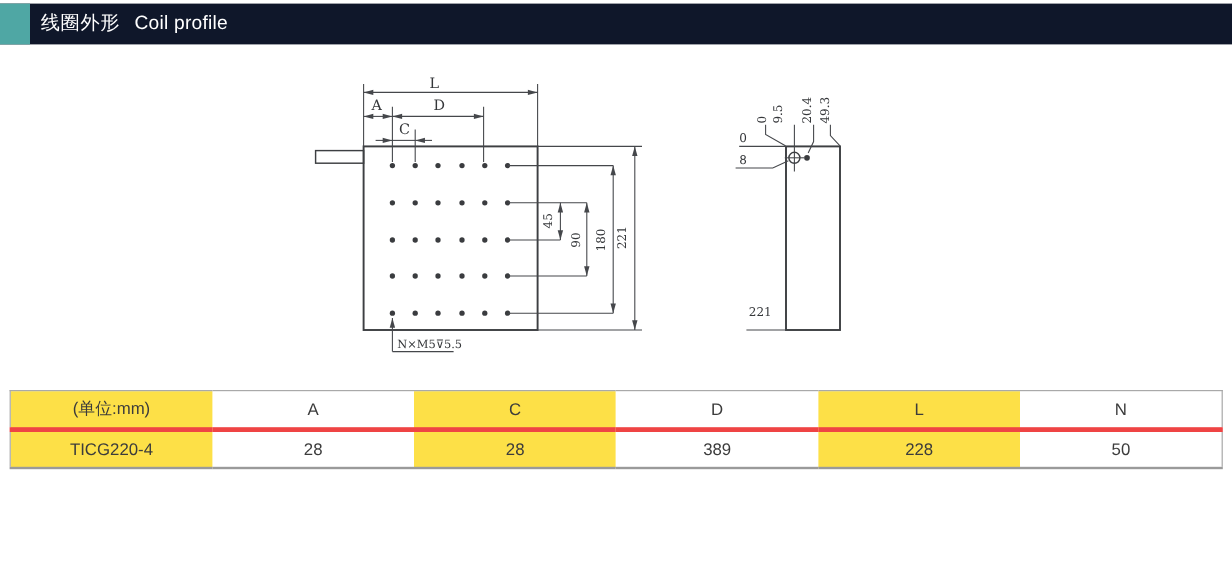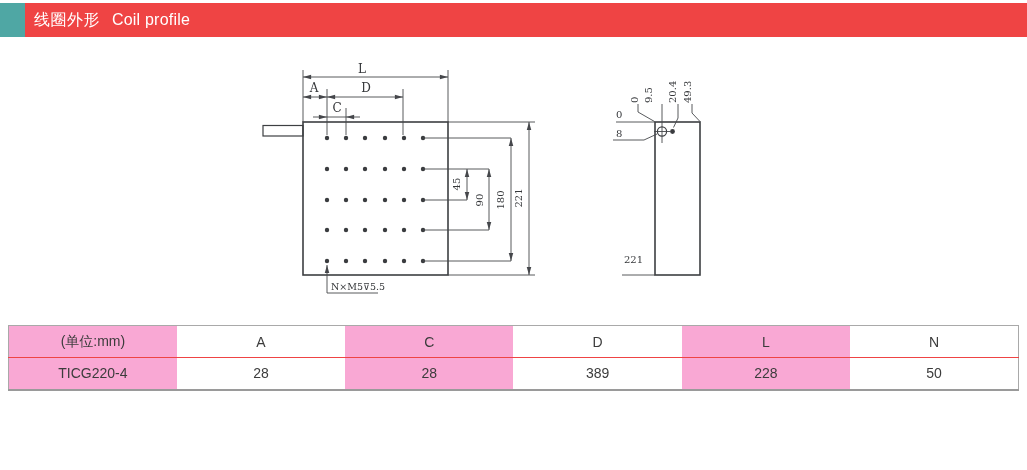--- a/index.html
+++ b/index.html
@@ -22,28 +22,28 @@
   .dt   { font-family:"DejaVu Serif","DejaVu Sans",serif; fill:#35373a; font-size:12px; }
   .dts  { font-family:"DejaVu Serif","DejaVu Sans",serif; fill:#35373a; font-size:10px; }
   .note { font-family:"DejaVu Serif","DejaVu Sans",serif; fill:#35373a; font-size:9.5px; }
 
   
   .spec-table { position:absolute; left:8px; top:325px; width:1011px;
                 border-collapse:collapse; table-layout:fixed;
                 font-size:14px; color:#3c3c3c;
                 border:1px solid #a9a9a9; border-bottom:2px solid #9a9a9a; }
   .spec-table th, .spec-table td { height:32px; text-align:center; vertical-align:middle;
-                font-weight:400; border-top:1px solid #ef4444; padding:0; }
+                font-weight:400; border-top:4px solid #ef4444; padding:0; }
   .spec-table thead th { border-top:none; }
-  .shade { background:#f9a8d4; }
+  .shade { background:#fde047; }
 </style>
 </head>
 <body>
 
-<div class="topbar" style="background: #ef4444;">
+<div class="topbar" style="background: #0f172a;">
   <div class="accent" style="background: rgb(79, 167, 164);"></div>
   <div class="bar-title">
     <span class="zh">线圈外形</span><span class="en">Coil profile</span>
   </div>
 </div>
 
 <div class="drawing-wrap">
 <svg width="470" height="255" viewBox="250 55 470 255">
   <defs>
     <marker id="arr" viewBox="0 0 10 10" refX="9.5" refY="5" markerWidth="10" markerHeight="10" orient="auto-start-reverse" markerUnits="strokeWidth">

